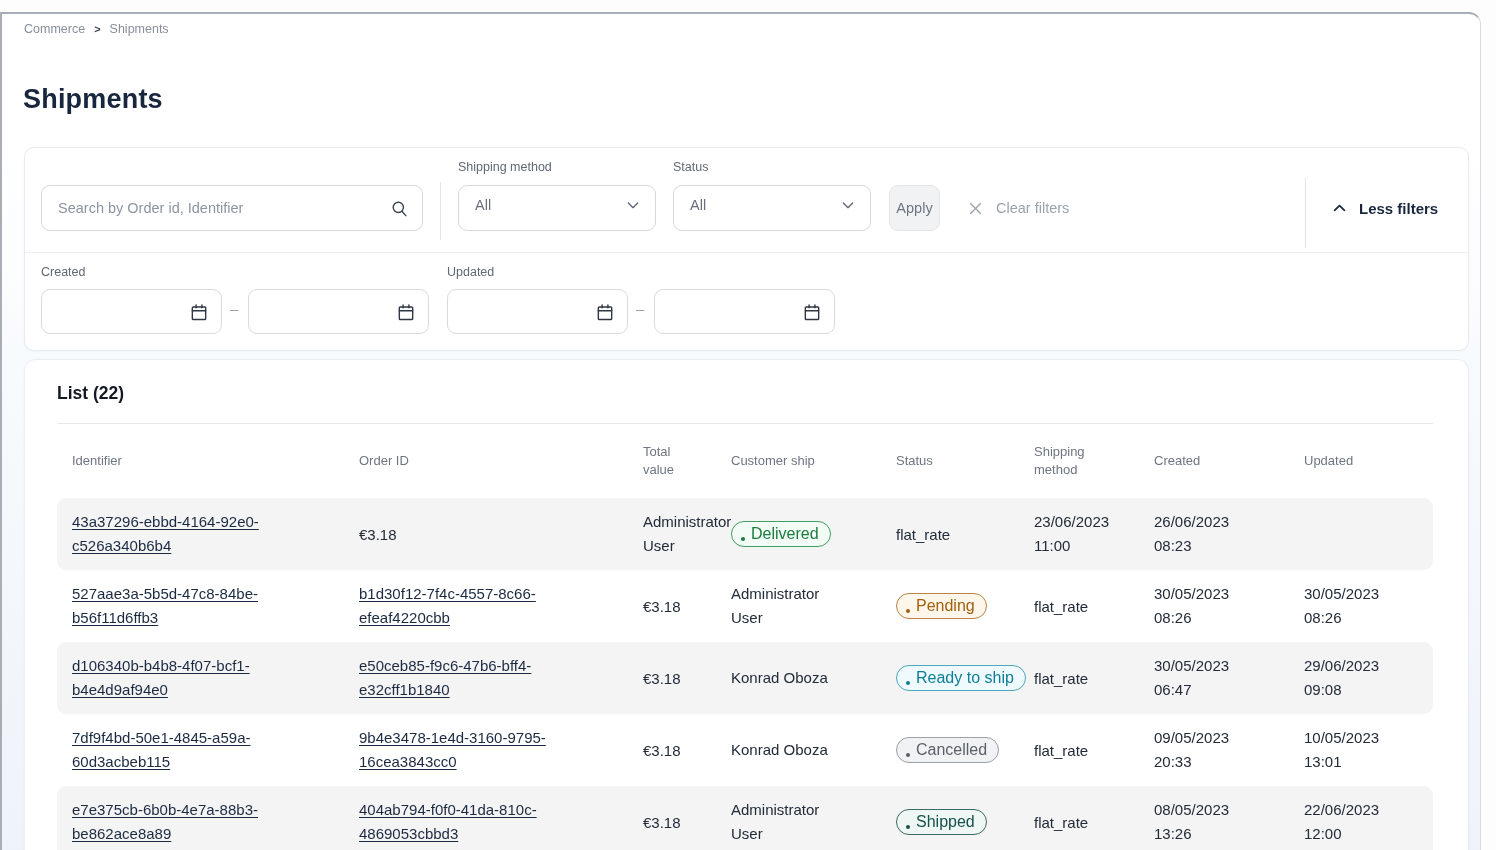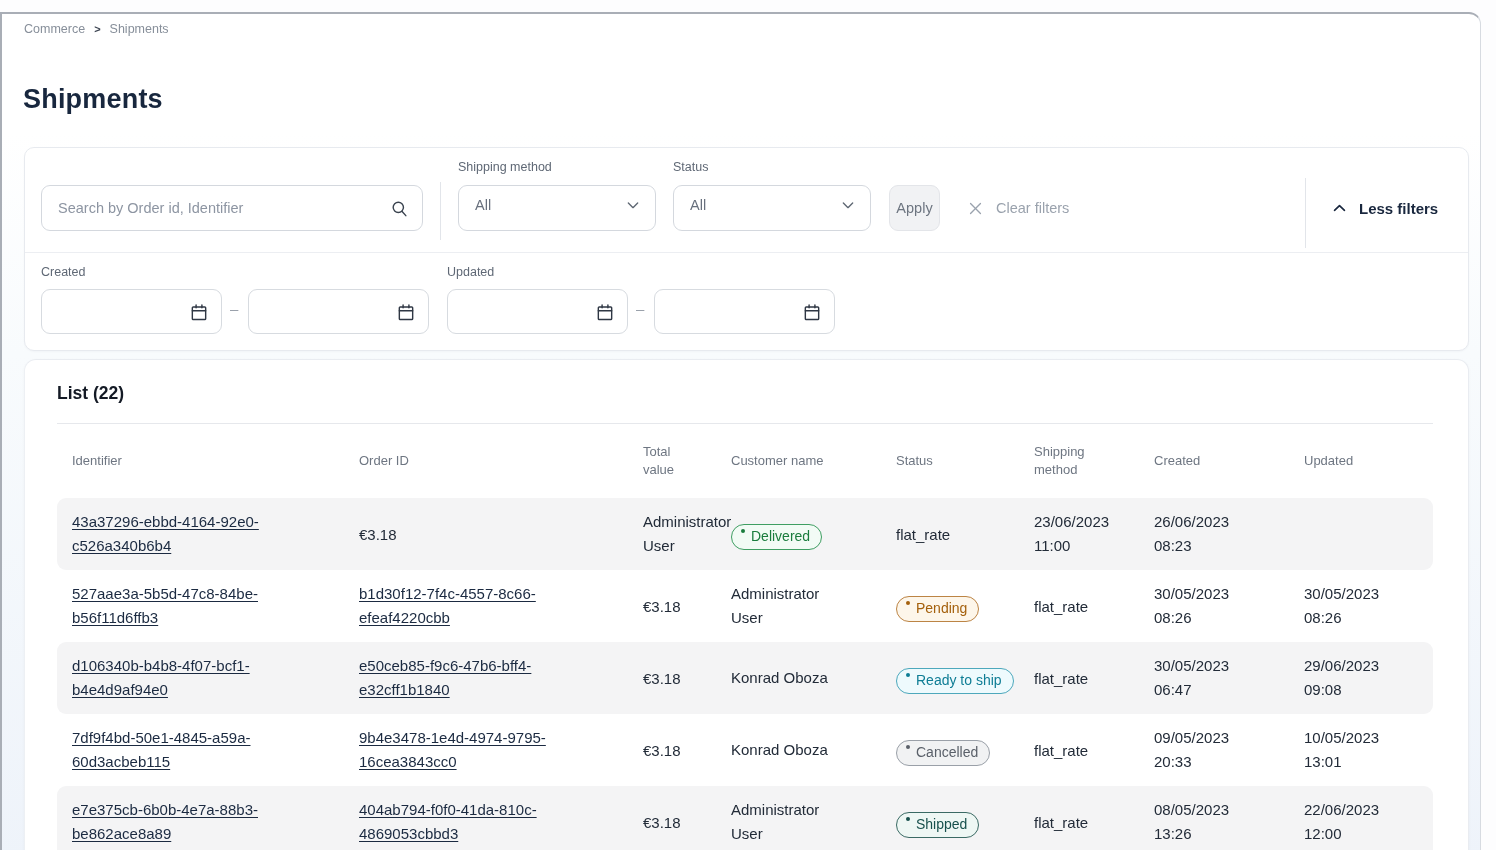--- a/index.html
+++ b/index.html
@@ -130,23 +130,23 @@
   .trow.striped { background: #f4f4f5; }
   .cell-id, .cell-order { padding-right: 60px; line-height: 24px; }
   .cell-id a, .cell-order a {
     color: #1b2a41; text-decoration: underline; text-underline-offset: 2px;
   }
   .cell-customer { padding-right: 48px; line-height: 24px; }
   .cell-date { line-height: 24px; }
   .cell-date span { display: block; }
 
   .badge {
-    display: inline-flex; align-items: flex-start; gap: 6px;
+    display: inline-flex; align-items: flex-end; gap: 6px;
     border-radius: 999px; border: 1px solid; padding: 4px 11px 5px 9px;
-    font-size: 14px; line-height: 15px; white-space: nowrap;
+    font-size: 16px; line-height: 15px; white-space: nowrap;
   }
   .badge .badge-dot { width: 4px; height: 4px; border-radius: 50%; background: currentColor; }
   .badge-delivered { color: #1a7c3d; background: #f2fbf5; border-color: #3f9e62; }
   .badge-pending { color: #a4600c; background: #fdf6ea; border-color: #bc8444; }
   .badge-ready_to_ship { color: #0e7d95; background: #eefafd; border-color: #4da8bc; }
   .badge-cancelled { color: #5a6069; background: #f1f2f3; border-color: #9aa0a8; }
   .badge-shipped { color: #17504c; background: #eef7f4; border-color: #3a6a64; }
 
   svg { display: block; }
 </style>
@@ -274,21 +274,21 @@
   </section>
 
   <section class="list-card">
     <h2 class="list-title">List (22)</h2>
     <div class="list-hdiv"></div>
 
     <div class="grid-row thead">
       <div class="hcell">Identifier</div>
       <div class="hcell">Order ID</div>
       <div class="hcell hcell-total">Total value</div>
-      <div class="hcell">Customer name</div>
+      <div class="hcell">Customer ship</div>
       <div class="hcell">Status</div>
       <div class="hcell hcell-shipping">Shipping method</div>
       <div class="hcell">Created</div>
       <div class="hcell">Updated</div>
     </div>
 
     <div class="grid-row trow striped">
       <div class="cell-order"><a href="#">43a37296-ebbd-4164-92e0-c526a340b6b4</a></div>
       <div>€3.18</div>
       <div class="cell-customer">Administrator User</div>
@@ -342,21 +342,21 @@
           <span>06:47</span>
         </div>
       <div class="cell-date">
           <span>29/06/2023</span>
           <span>09:08</span>
         </div>
     </div>
 
     <div class="grid-row trow">
       <div class="cell-id"><a href="#">7df9f4bd-50e1-4845-a59a-60d3acbeb115</a></div>
-      <div class="cell-order"><a href="#">9b4e3478-1e4d-4974-9795-16cea3843cc0</a></div>
+      <div class="cell-order"><a href="#">9b4e3478-1e4d-3160-9795-16cea3843cc0</a></div>
       <div>€3.18</div>
       <div class="cell-customer">Konrad Oboza</div>
       <div><span class="badge badge-cancelled">
             <span class="badge-dot"></span>
             <span>Cancelled</span>
           </span></div>
       <div>flat_rate</div>
       <div class="cell-date">
           <span>09/05/2023</span>
           <span>20:33</span>

